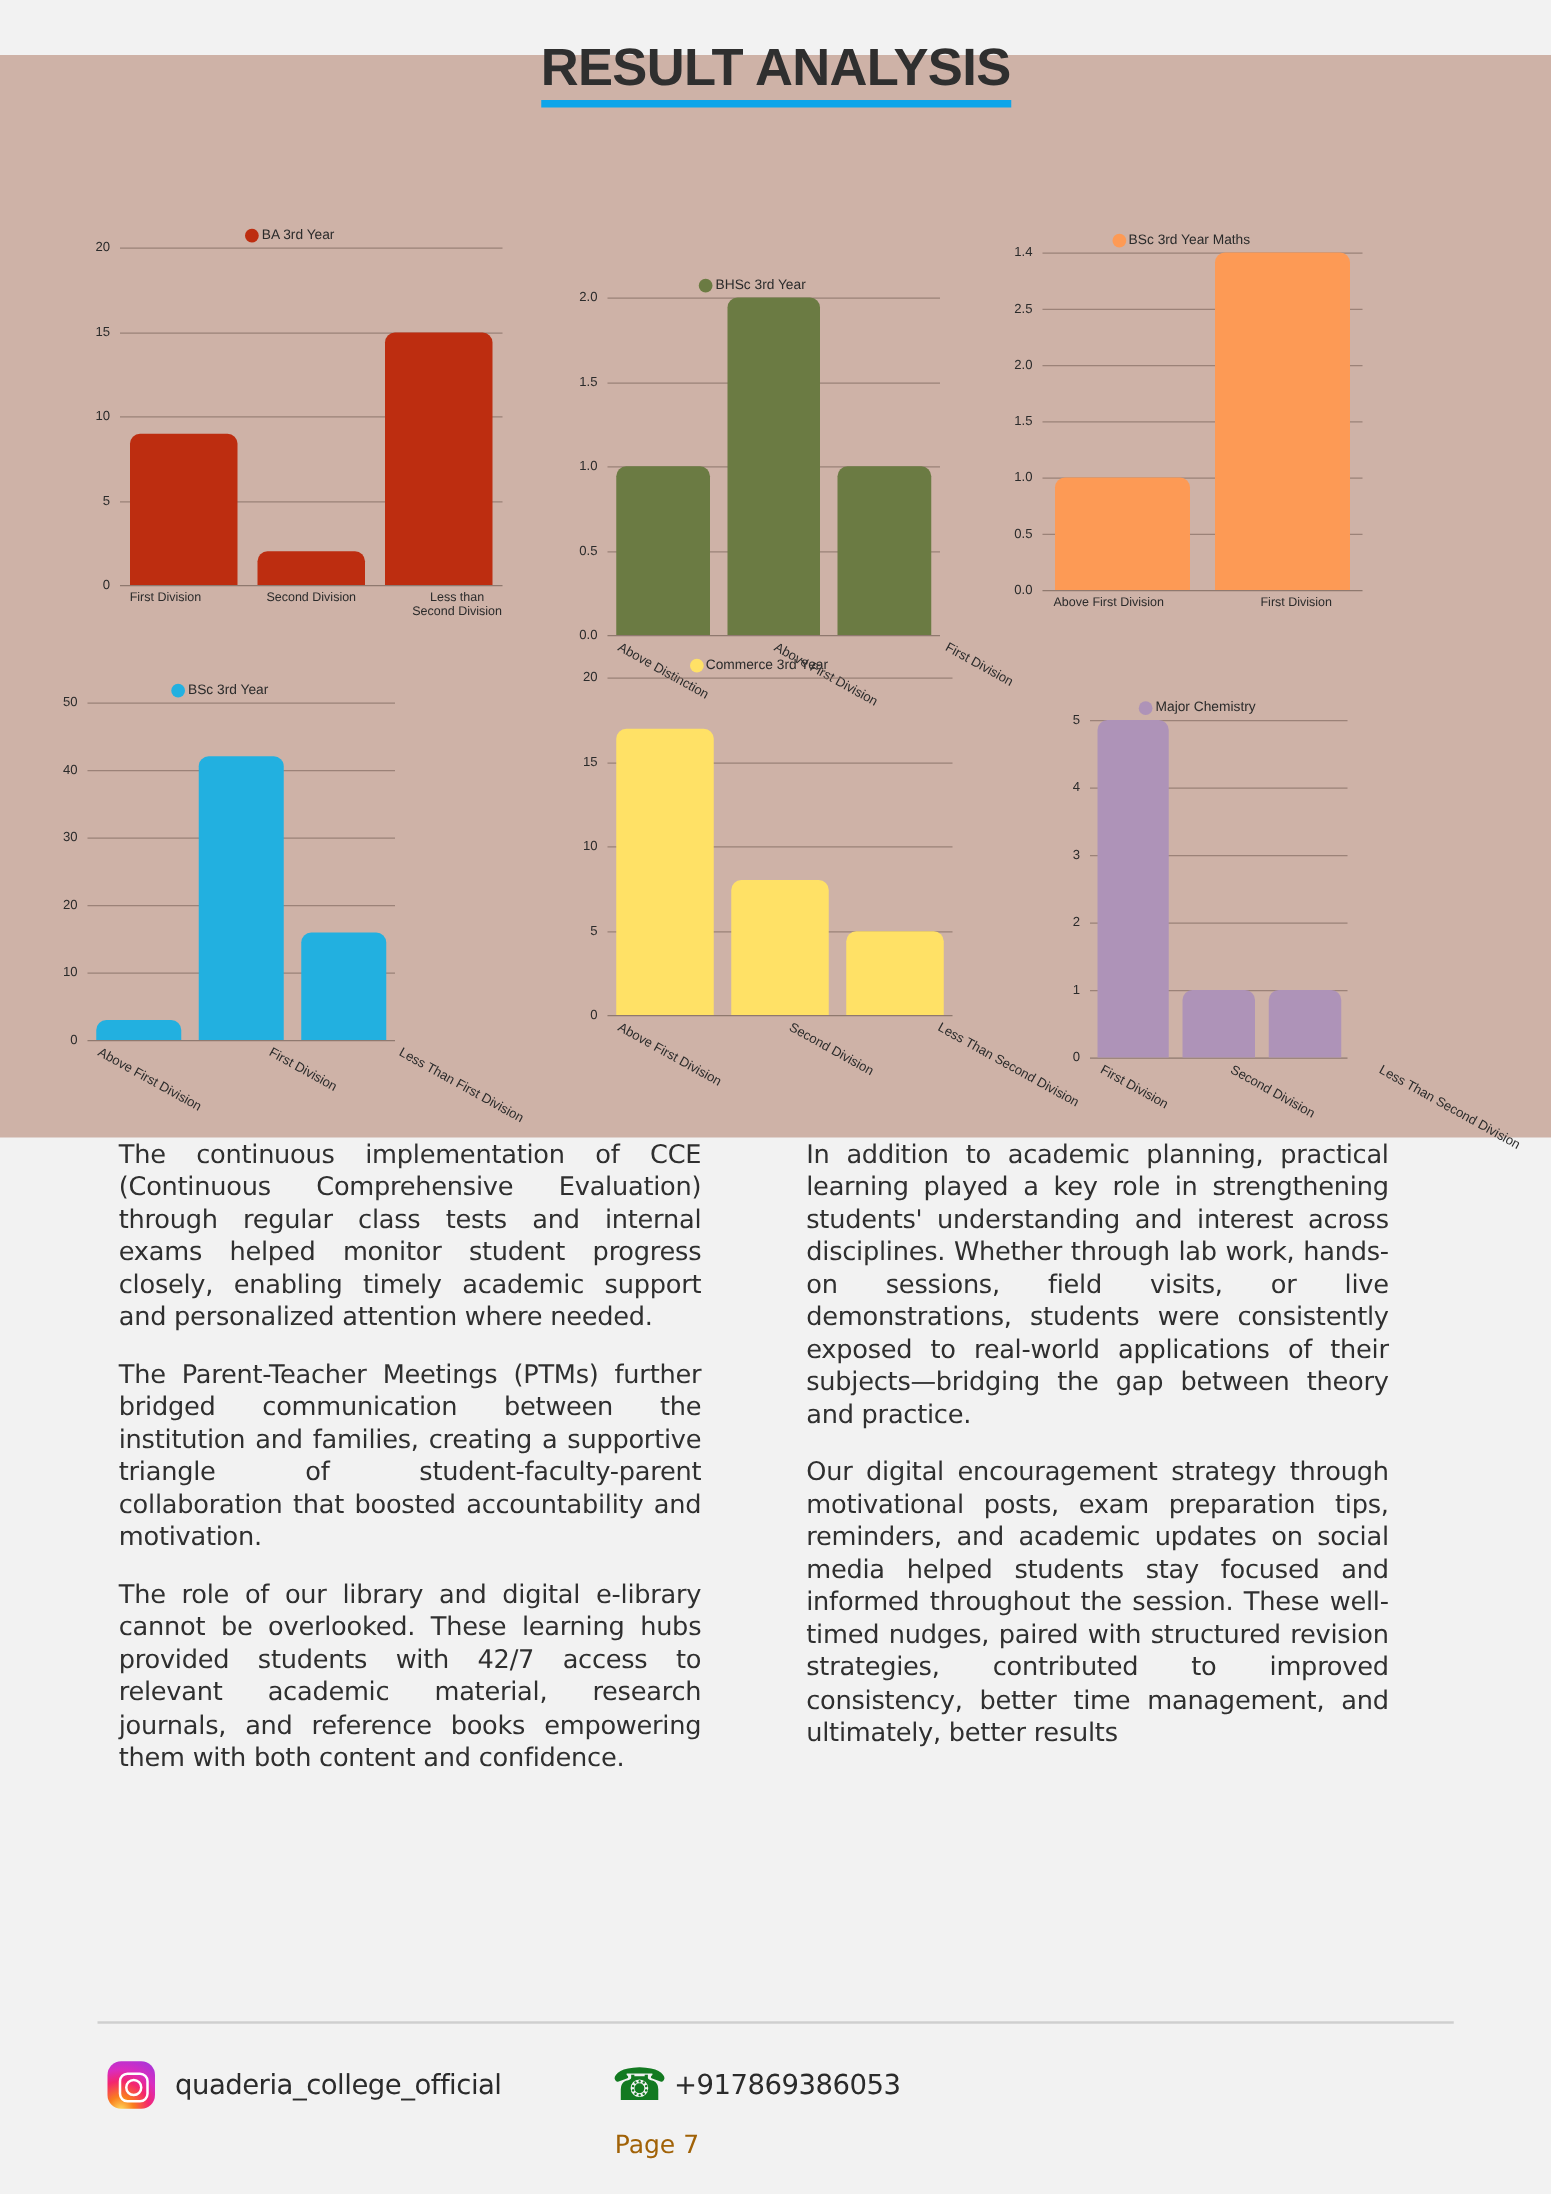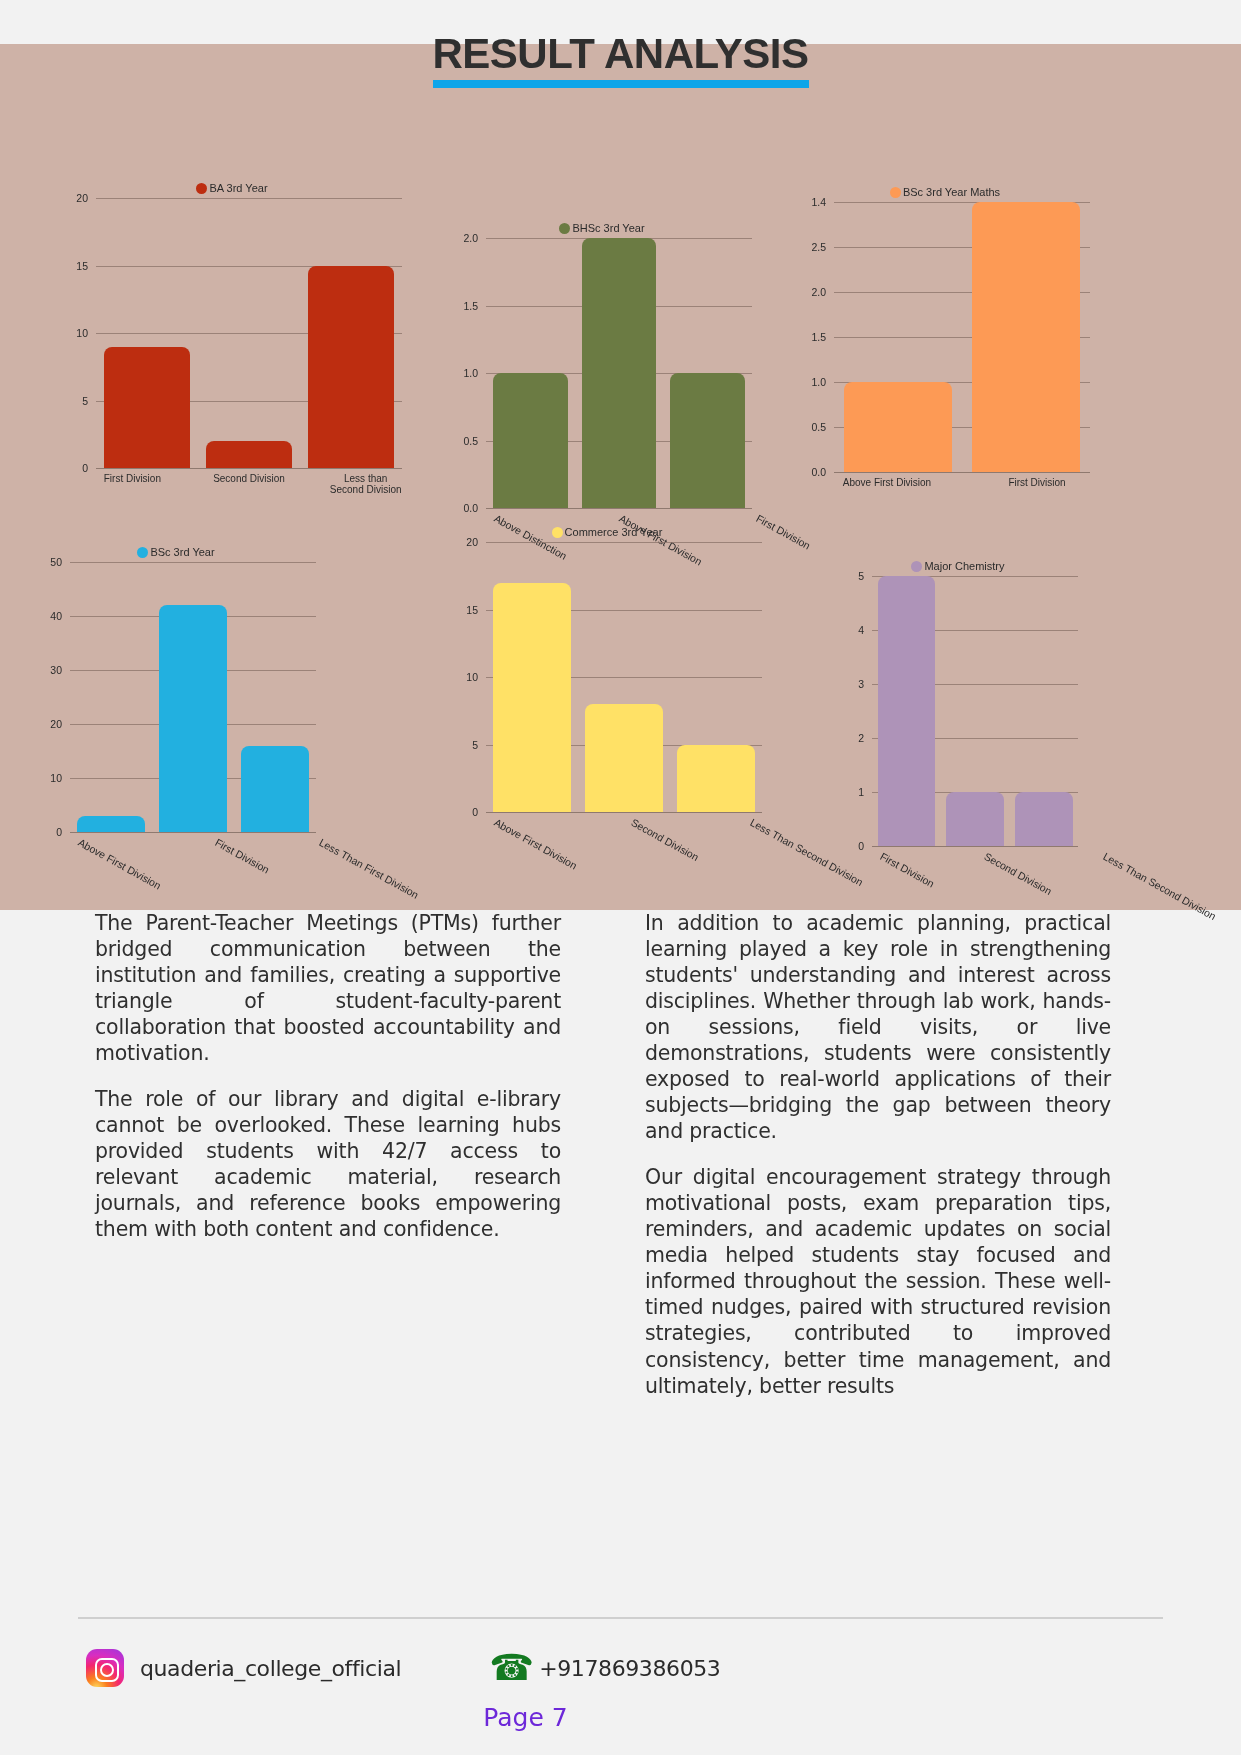--- a/index.html
+++ b/index.html
@@ -22,21 +22,21 @@
   .page-title {
     position: absolute;
     left: 0; top: 30px; width: 1241px;
     text-align: center;
     font-size: 42px;
     font-weight: bold;
     color: #2f2f2f;
     letter-spacing: -0.5px;
   }
   .page-title span {
-    border-bottom: 8px solid #0ea5e9;
+    border-bottom: 6px solid #0ea5e9;
     padding-bottom: 3px;
   }
 
   
   .chart-panel { position: absolute; }
   .chart-legend {
     display: flex; align-items: center; justify-content: center;
     gap: 2px;
     font-size: 11px; color: #2b2b2b;
     margin-bottom: 4px;
@@ -188,22 +188,22 @@
     width: 34px; height: 40px;
     position: relative;
     color: #137a21;
     font-size: 36px;
     line-height: 40px;
   }
   .page-num {
     position: absolute;
     left: 0; top: 1703px; width: 1051px;
     text-align: center;
-    font-size: 25px;
-    color: #6d28d9;
+    font-size: 20px;
+    color: #a16207;
     font-family: "DejaVu Sans", sans-serif;
   }
 </style>
 </head>
 <body>
 
 <div class="charts-banner"></div>
 
 <div class="page-title">
   <span>RESULT ANALYSIS</span>
@@ -413,20 +413,21 @@
       <div class="xlabels">
         <div class="xcell rot"><span>First Division</span></div>
         <div class="xcell rot"><span>Second Division</span></div>
         <div class="xcell rot"><span>Less Than Second Division</span></div>
       </div>
     </div>
   </div>
 
 <div class="text-area">
   <div class="col" id="col-left">
+      <p>The continuous implementation of CCE (Continuous Comprehensive Evaluation) through regular class tests and internal exams helped monitor student progress closely, enabling timely academic support and personalized attention where needed.</p>
       <p>The Parent-Teacher Meetings (PTMs) further bridged communication between the institution and families, creating a supportive triangle of student-faculty-parent collaboration that boosted accountability and motivation.</p>
       <p>The role of our library and digital e-library cannot be overlooked. These learning hubs provided students with 42/7 access to relevant academic material, research journals, and reference books empowering them with both content and confidence.</p>
     </div>
   <div class="col" id="col-right">
       <p>In addition to academic planning, practical learning played a key role in strengthening students' understanding and interest across disciplines. Whether through lab work, hands-on sessions, field visits, or live demonstrations, students were consistently exposed to real-world applications of their subjects—bridging the gap between theory and practice.</p>
       <p>Our digital encouragement strategy through motivational posts, exam preparation tips, reminders, and academic updates on social media helped students stay focused and informed throughout the session. These well-timed nudges, paired with structured revision strategies, contributed to improved consistency, better time management, and ultimately, better results</p>
     </div>
 </div>
 
 <div class="footer-rule"></div>

